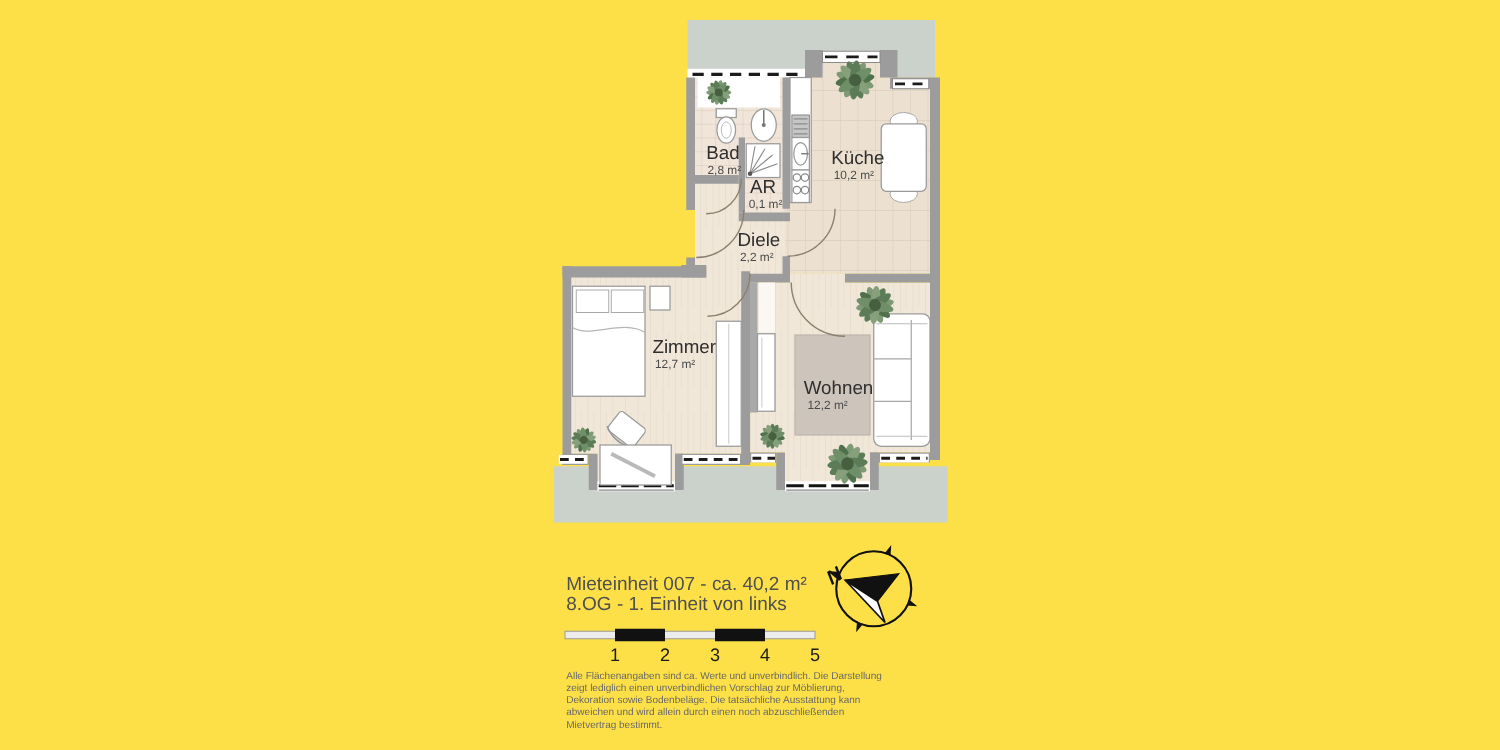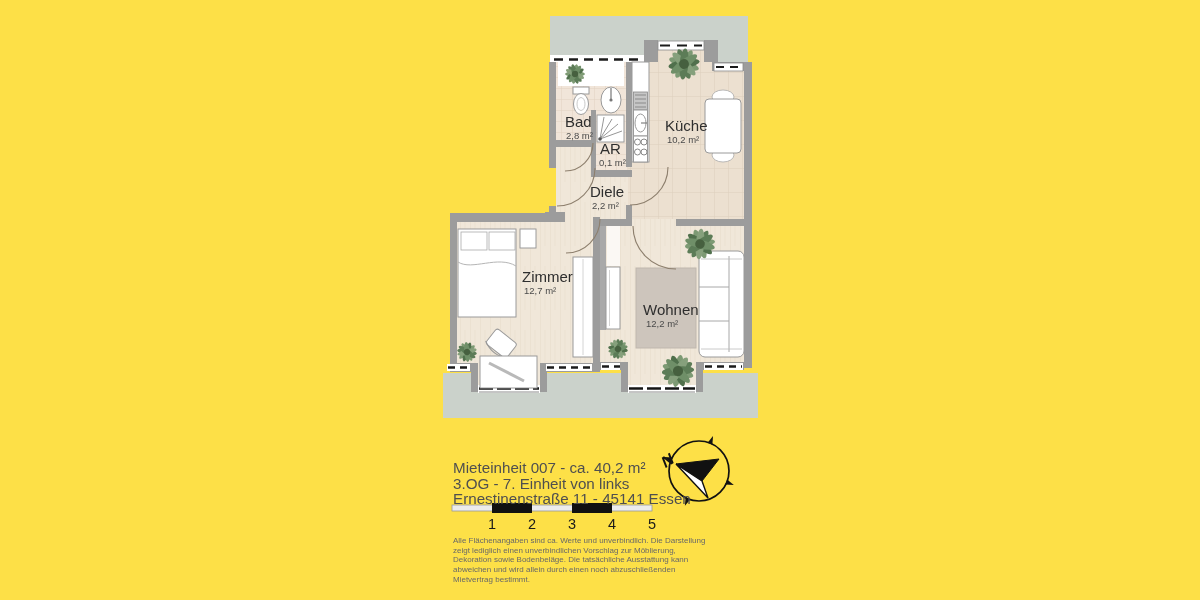--- a/index.html
+++ b/index.html
@@ -236,22 +236,21 @@
     <text class="tick-num" x="492" y="529">1</text>
     <text class="tick-num" x="532" y="529">2</text>
     <text class="tick-num" x="572" y="529">3</text>
     <text class="tick-num" x="612" y="529">4</text>
     <text class="tick-num" x="652" y="529">5</text>
   </g>
 </svg>
 
   <div class="info">
     <div>Mieteinheit 007 - ca. 40,2 m²</div>
-    <div>3.OG - 7. Einheit von links</div>
-    <div>Ernestinenstraße 11 - 45141 Essen</div>
+    <div>8.OG - 1. Einheit von links</div>
   </div>
 
   <div class="disclaimer">Alle Flächenangaben sind ca. Werte und unverbindlich. Die Darstellung
 zeigt lediglich einen unverbindlichen Vorschlag zur Möblierung,
 Dekoration sowie Bodenbeläge. Die tatsächliche  Ausstattung kann
 abweichen und wird allein durch einen noch abzuschließenden
 Mietvertrag bestimmt.</div>
 
 </div>
 

